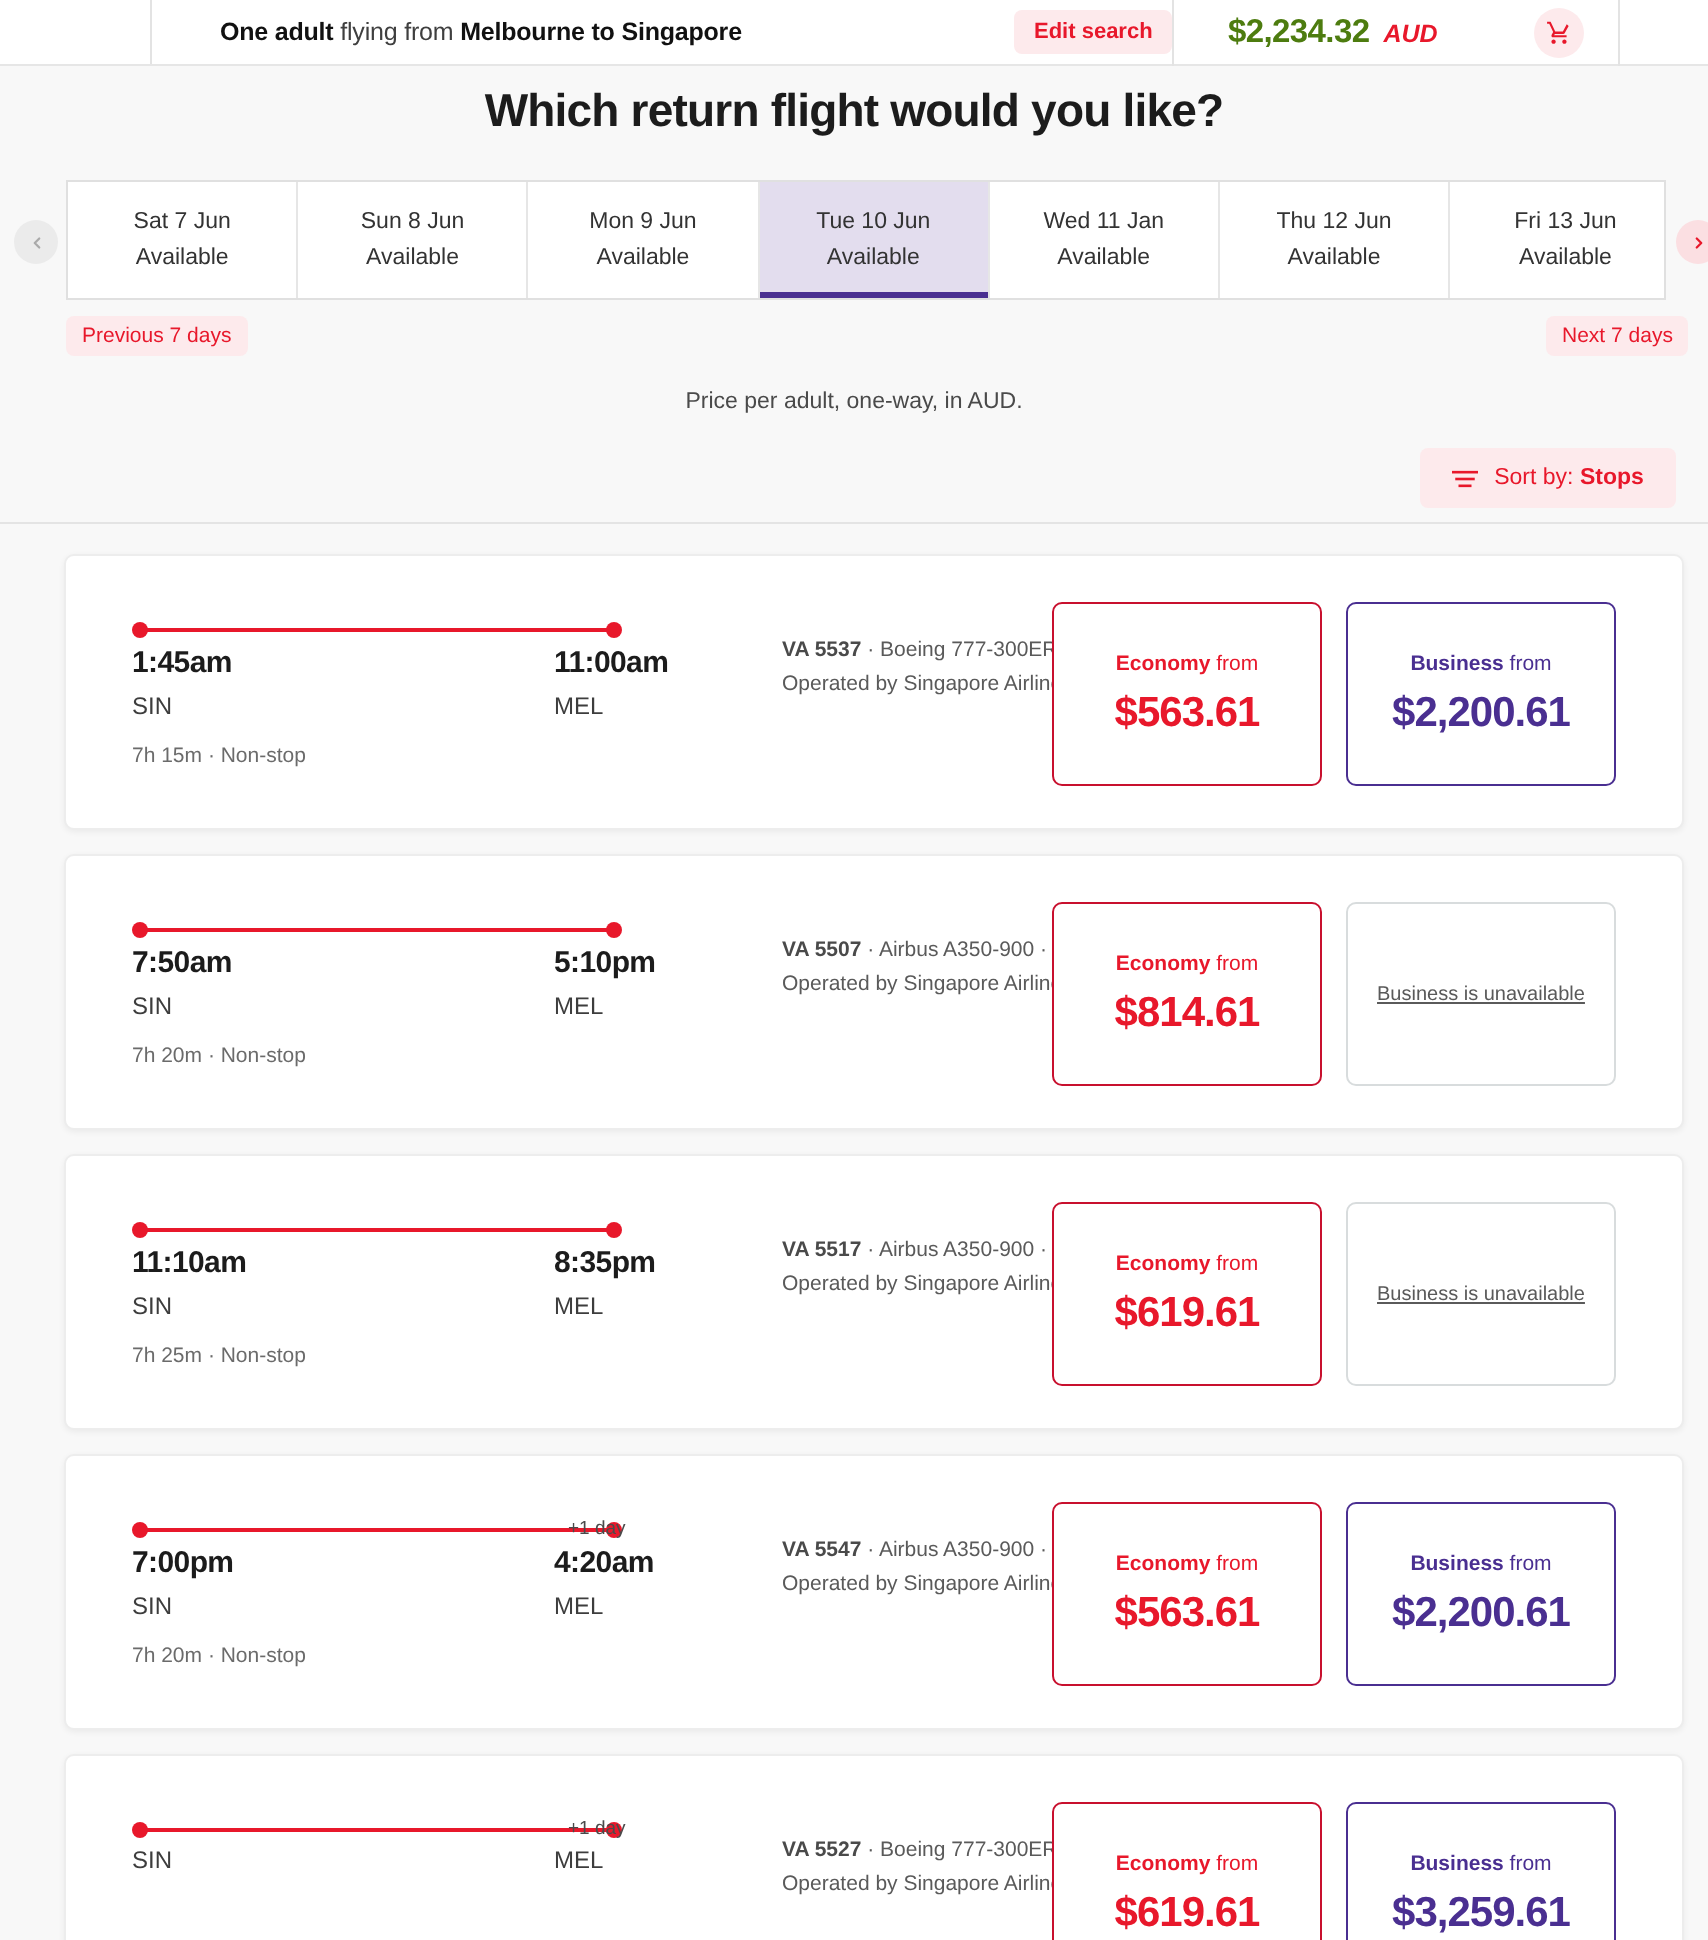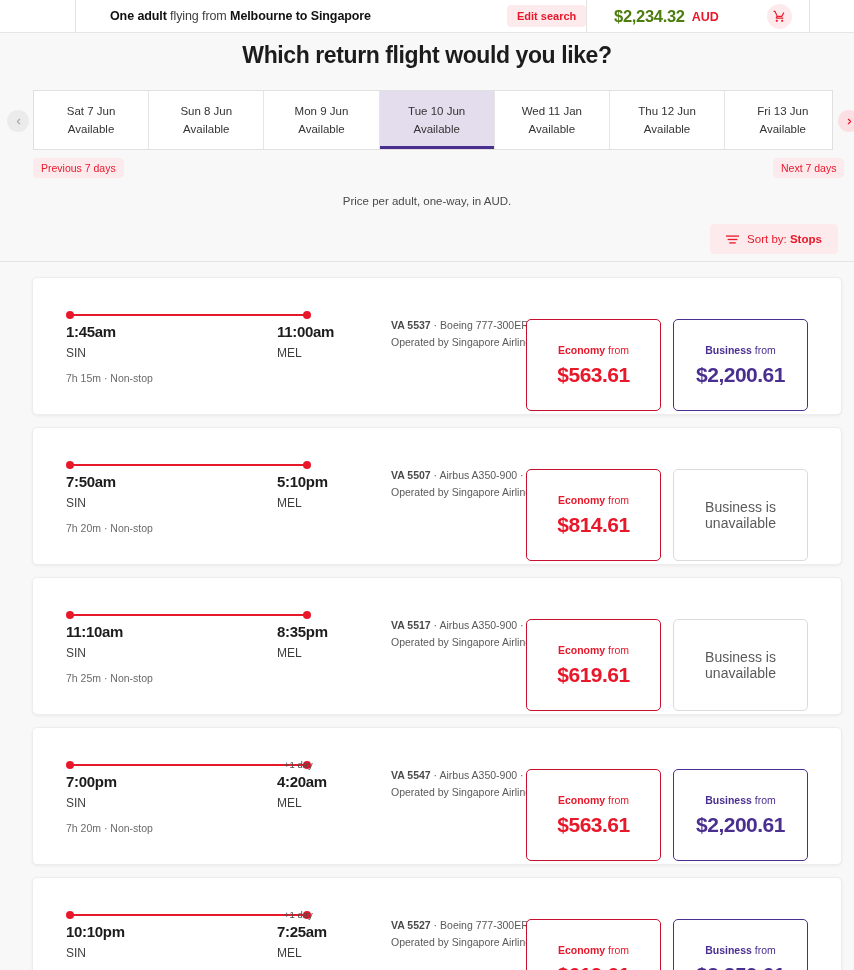--- a/index.html
+++ b/index.html
@@ -80,20 +80,21 @@
     font-size: 16.5px;
     font-weight: bold;
     color: #4d7c0f;
     letter-spacing: -0.3px;
   }
   .total-cur {
     font-size: 12.5px;
     font-weight: bold;
     color: #e8182b;
     margin-left: 7px;
+    font-style: italic;
   }
   .cart-btn {
     position: absolute;
     right: 62px;
     top: 4px;
     width: 25px; height: 25px;
     border-radius: 50%;
     background: #fdeaec;
     display: flex;
     align-items: center;
@@ -345,21 +346,20 @@
   }
   .meta .vano { font-weight: bold; color: #4a4a4a; }
 
   
   .fares {
     position: absolute;
     right: 33px;
     top: 23px;
     display: flex;
     gap: 12px;
-    margin-top: 18px;
   }
   .fare {
     width: 135px;
     height: 92px;
     border-radius: 5px;
     display: flex;
     flex-direction: column;
     align-items: center;
     justify-content: center;
     gap: 7px;
@@ -378,24 +378,25 @@
   .fare-label b { font-weight: bold; }
   .fare-label span { font-weight: normal; }
   .fare-price {
     font-size: 21px;
     font-weight: bold;
     letter-spacing: -0.5px;
   }
   .fare.economy .fare-price { color: #e8182b; }
   .fare.business .fare-price { color: #4a2f91; }
   .fare-unavail {
-    font-size: 14px;
+    font-size: 10px;
     color: #5a5a5a;
     text-align: center;
     padding: 0 10px;
+    text-decoration: underline;
   }
 </style>
 </head>
 <body>
 
 <div class="topbar">
   <div class="topbar-left-pad"></div>
   <div class="topbar-inner">
     <div class="trip-summary">
       <span class="b">One adult</span><span class="n"> flying from </span><span class="b">Melbourne to Singapore</span>
@@ -595,24 +596,20 @@
       </div>
     </div>
     <div class="flight-card">
       <div class="timeline">
         <div class="tl-bar">
           <div class="tl-line"></div>
           <div class="tl-dot start"></div>
           <div class="tl-dot end"></div>
           <div class="tl-plusday">+1 day</div>
         </div>
-        <div class="tl-times">
-          <div class="tl-time dep">10:10pm</div>
-          <div class="tl-time arr">7:25am</div>
-        </div>
         <div class="tl-codes">
           <div class="tl-code dep">SIN</div>
           <div class="tl-code arr">MEL</div>
         </div>
       </div>
       <div class="meta"><span class="vano">VA 5527</span><span> · Boeing 777-300ER ·</span> <span>Operated by Singapore Airlines</span></div>
       <div class="fares">
         <div class="fare economy">
           <div class="fare-label"><b>Economy</b><span> from</span></div>
           <div class="fare-price">$619.61</div>

